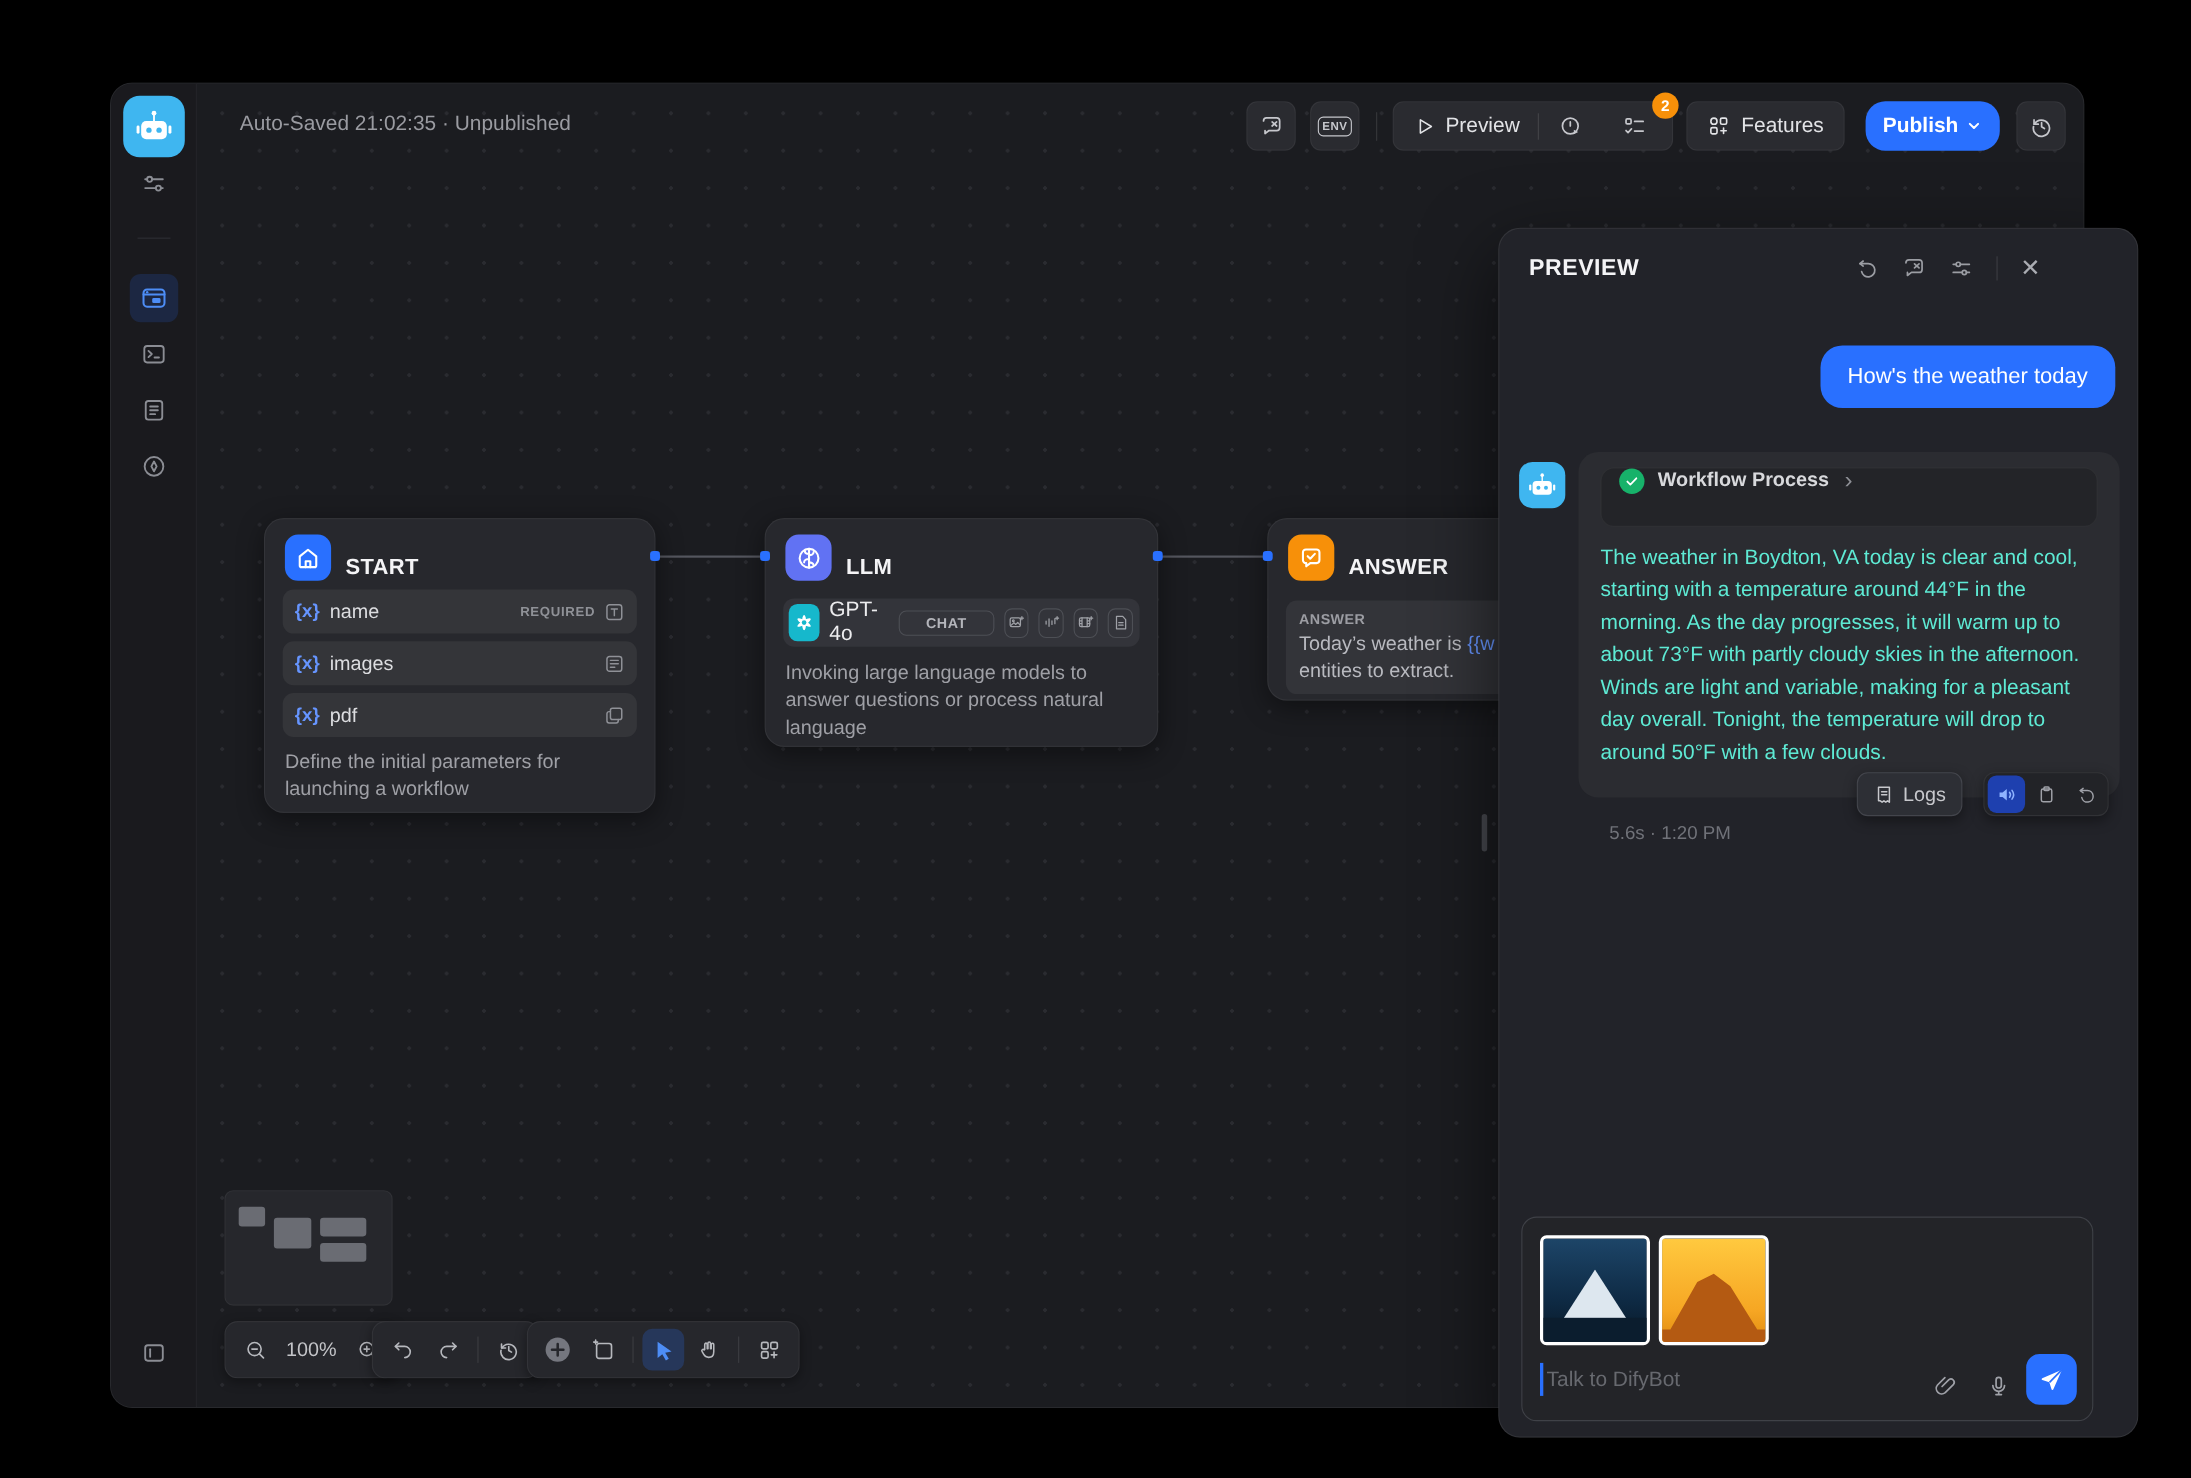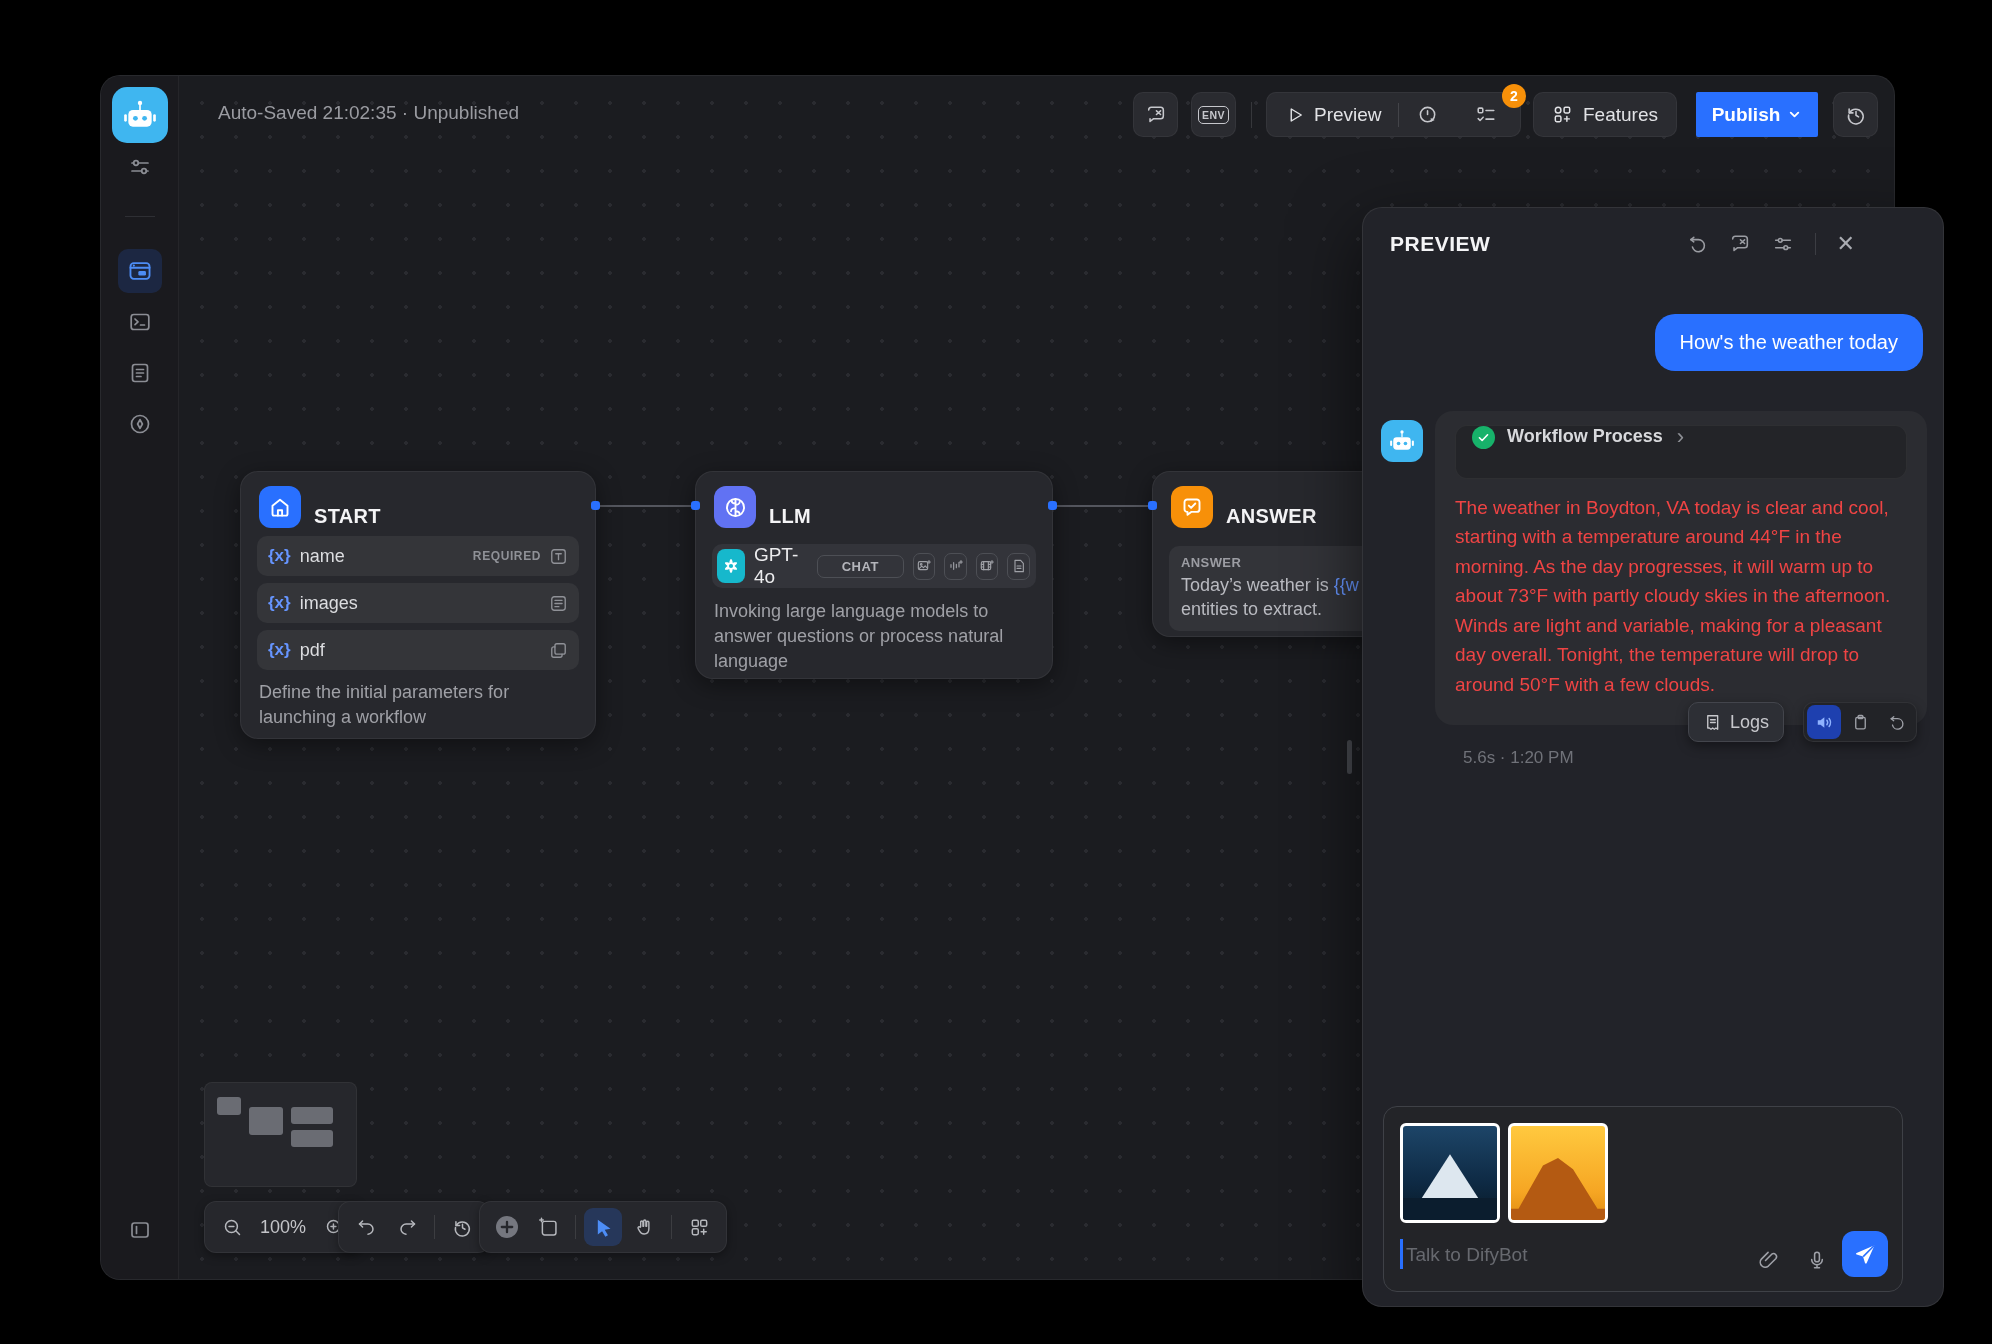--- a/index.html
+++ b/index.html
@@ -39,21 +39,21 @@
   .run-group { position:absolute; left:1165px; top:0; width:255px; height:45px; background:#2a2b30;
     border:1px solid rgba(255,255,255,.05); border-radius:10px; display:flex; align-items:center; }
   .run-preview { display:flex; align-items:center; gap:9px; padding:0 16px 0 18px; color:#e2e3e6; font-size:19px; }
   .run-sep { width:1px; height:24px; background:rgba(255,255,255,.12); }
   .run-cell { width:58px; height:45px; display:flex; align-items:center; justify-content:center; color:#c6c7cc; }
   .badge { position:absolute; top:-9px; right:-6px; min-width:24px; height:24px; border-radius:12px;
     background:#f79009; color:#fff; font-size:14px; font-weight:700; display:flex; align-items:center; justify-content:center; padding:0 6px; }
   .features-btn { position:absolute; left:1432px; top:0; height:45px; padding:0 18px; border-radius:10px;
     background:#2a2b30; border:1px solid rgba(255,255,255,.05); color:#e2e3e6; font-size:19px;
     display:flex; align-items:center; gap:10px; }
-  .publish-btn { position:absolute; left:1595px; top:0; height:45px; width:122px; border-radius:2px;
+  .publish-btn { position:absolute; left:1595px; top:0; height:45px; width:122px; border-radius:18px;
     background:#2970ff; color:#fff; font-size:19px; font-weight:600;
     display:flex; align-items:center; justify-content:center; gap:7px; }
 
   
   .node { position:absolute; background:#27282d; border:1px solid rgba(255,255,255,.06);
     border-radius:18px; box-shadow:0 6px 24px rgba(0,0,0,.42); z-index:3; }
   .node-head { display:flex; align-items:flex-end; gap:13px; padding:14px 18px 8px 18px; }
   .node-ic { width:42px; height:42px; border-radius:12px; display:flex; align-items:center; justify-content:center; color:#fff; }
   .node-title { font-size:20px; font-weight:700; color:#f4f4f6; letter-spacing:.3px; }
   .field-row { margin:0 16px 7px 16px; height:40px; background:#343539; border-radius:10px;
@@ -110,21 +110,21 @@
   .bot-avatar { position:absolute; left:18px; top:212px; width:42px; height:42px; border-radius:12px;
     background:#3fb6f0; display:flex; align-items:center; justify-content:center; }
   .bot-bubble { position:absolute; left:72px; top:203px; width:492px; background:#2b2c31;
     border-radius:18px; padding:14px 20px 26px 20px; }
   .process-pill { height:54px; background:#232428; border:1px solid rgba(255,255,255,.05); border-radius:12px;
     display:flex; gap:12px; padding:0 16px; }
   .check-circle { width:23px; height:23px; border-radius:50%; background:#17b26a;
     display:flex; align-items:center; justify-content:center; color:#fff; }
   .process-label { font-size:18px; font-weight:600; color:#d8d9dc; }
   .process-chev { color:#8d8f95; font-size:22px; line-height:1; margin-left:2px; }
-  .bot-text { margin-top:14px; font-size:19px; line-height:1.55; color:#ef4444; }
+  .bot-text { margin-top:14px; font-size:19px; line-height:1.55; color:#5eead4; }
   .logs-pill { position:absolute; right:143px; bottom:-17px; height:40px; background:#2d2f35;
     border:1px solid #43454c; border-radius:10px; box-shadow:0 4px 12px rgba(0,0,0,.4);
     display:flex; align-items:center; gap:8px; padding:0 14px; color:#c7c8cc; font-size:18px; }
   .act-group { position:absolute; right:10px; bottom:-17px; height:40px; background:#222327;
     border:1px solid rgba(255,255,255,.07); border-radius:10px; box-shadow:0 4px 12px rgba(0,0,0,.4);
     display:flex; align-items:center; gap:2px; padding:0 3px; }
   .act-cell { width:34px; height:34px; border-radius:8px; display:flex; align-items:center; justify-content:center; color:#9fa1a8; }
   .act-cell.speaker-on { background:#1e40af; color:#8fb3ff; }
   .resp-meta { position:absolute; left:100px; top:540px; font-size:17px; color:#707279; }
 

